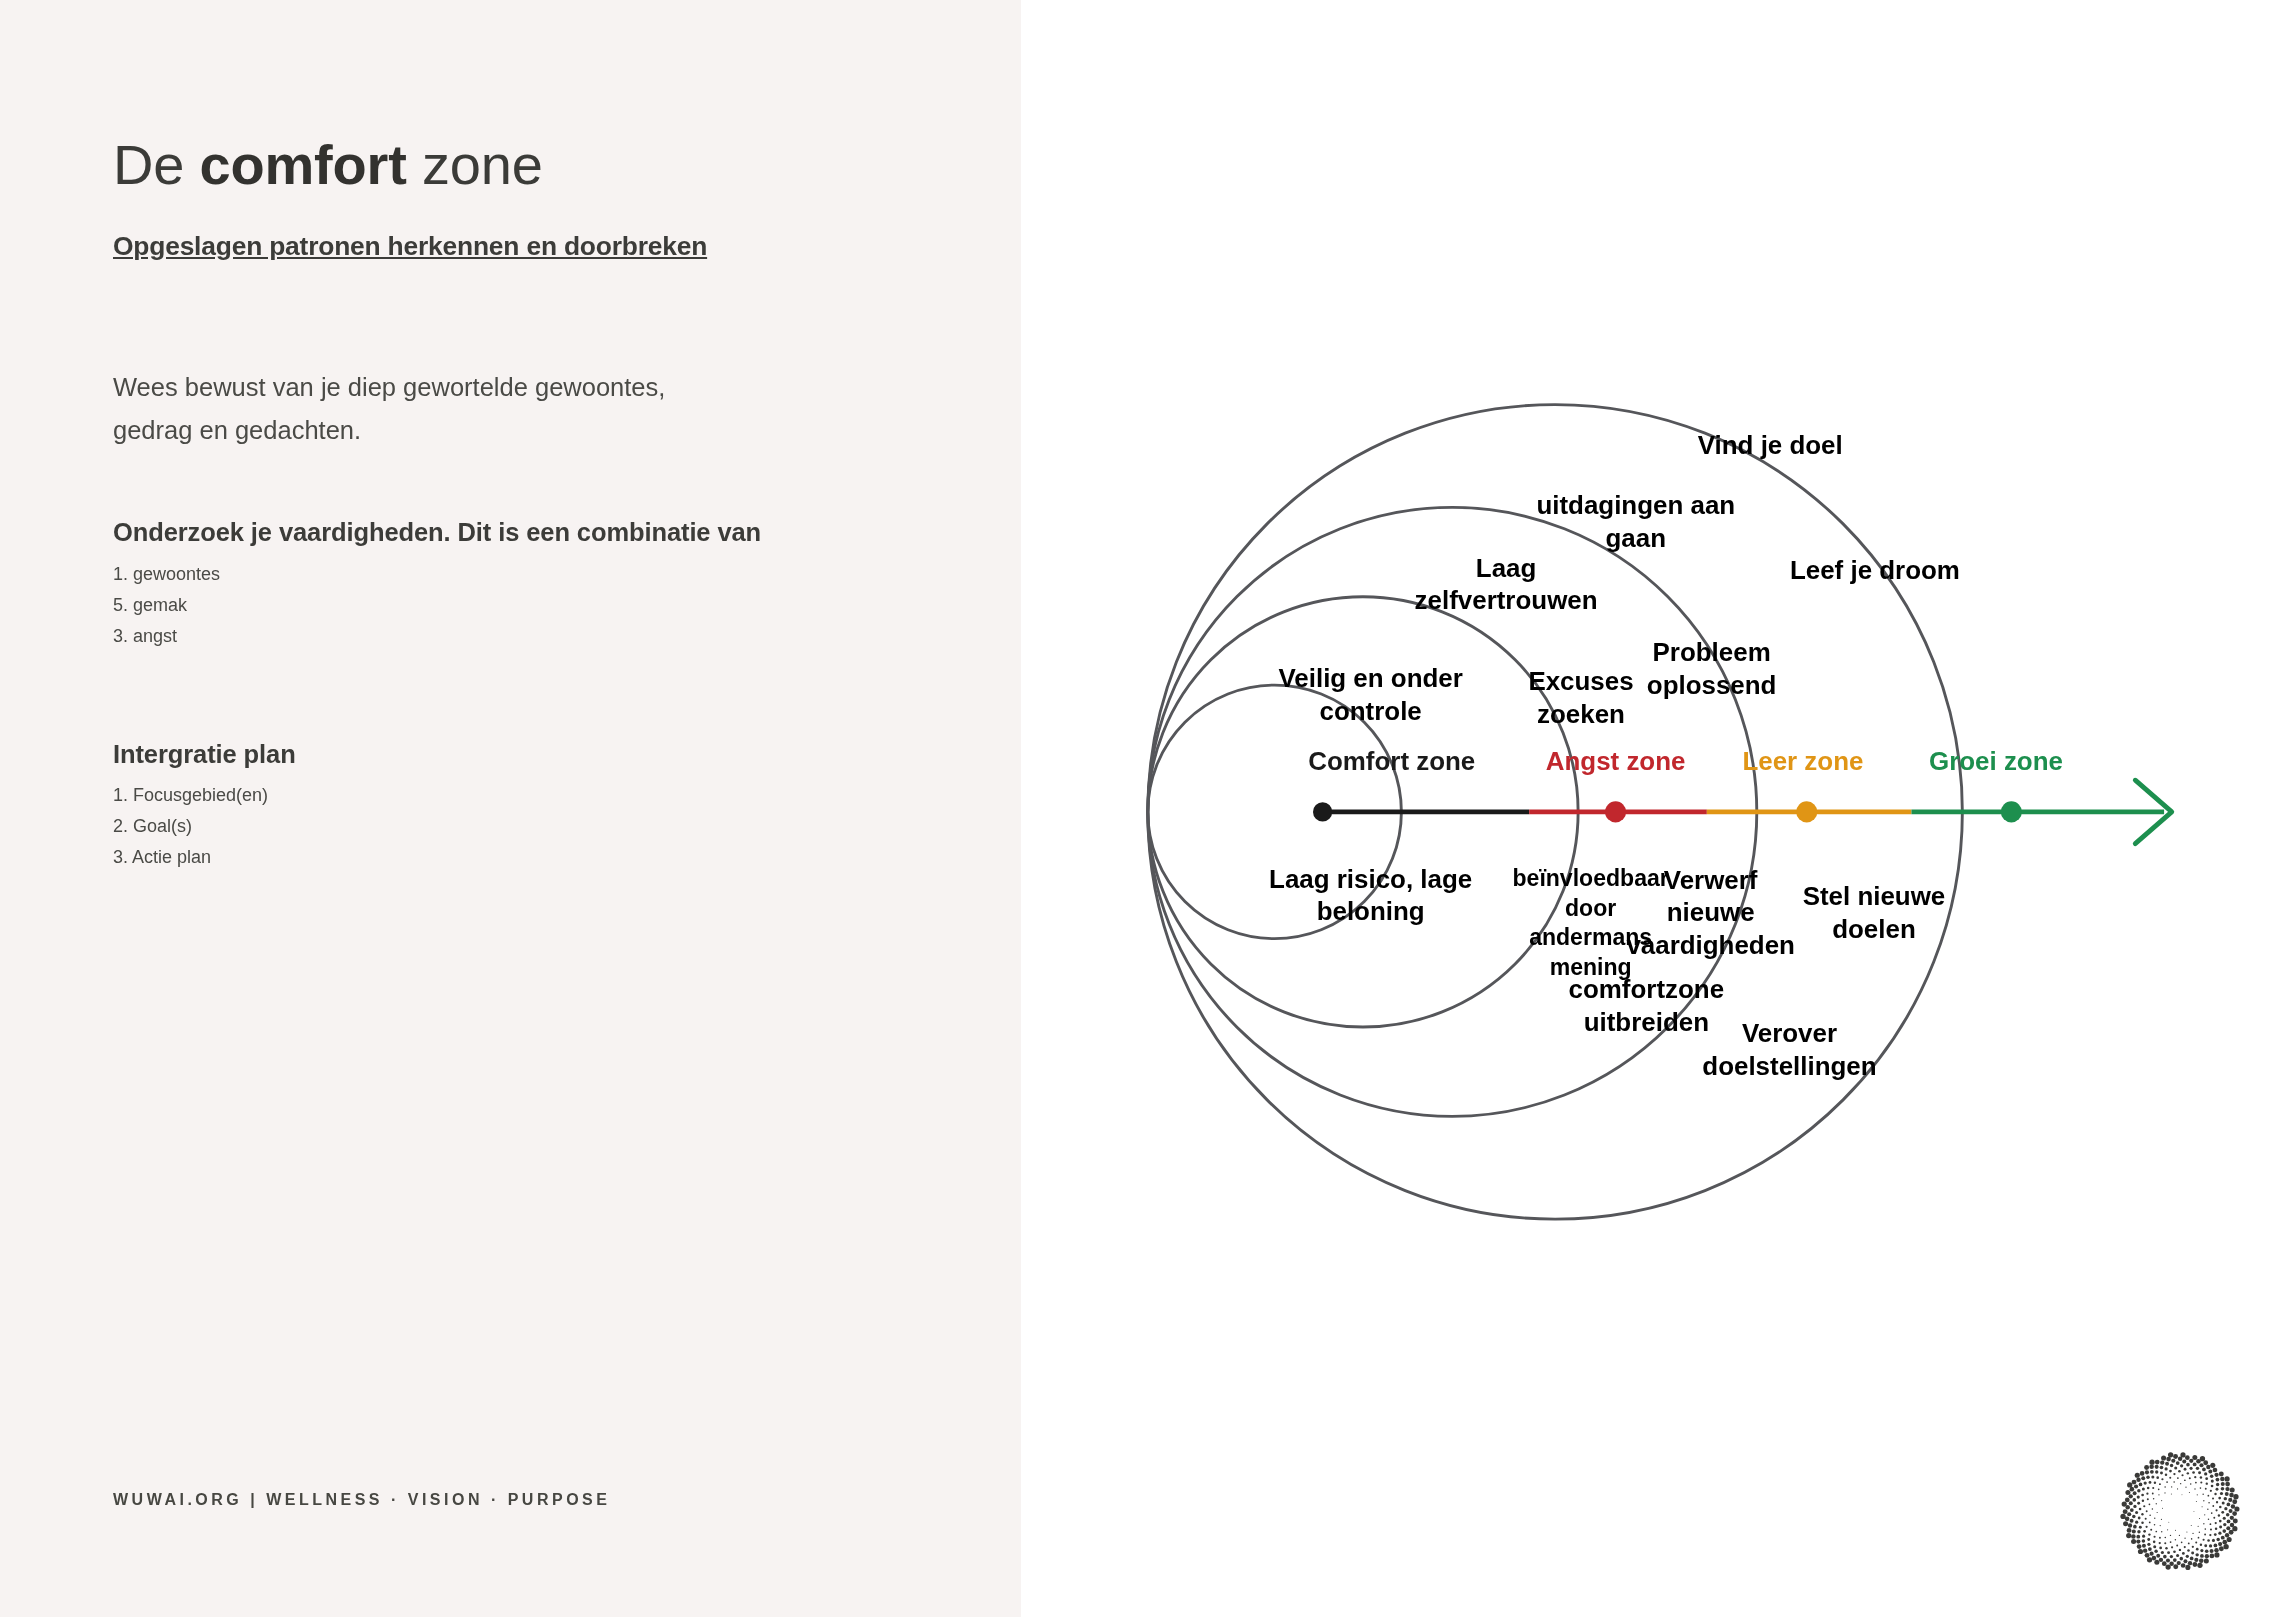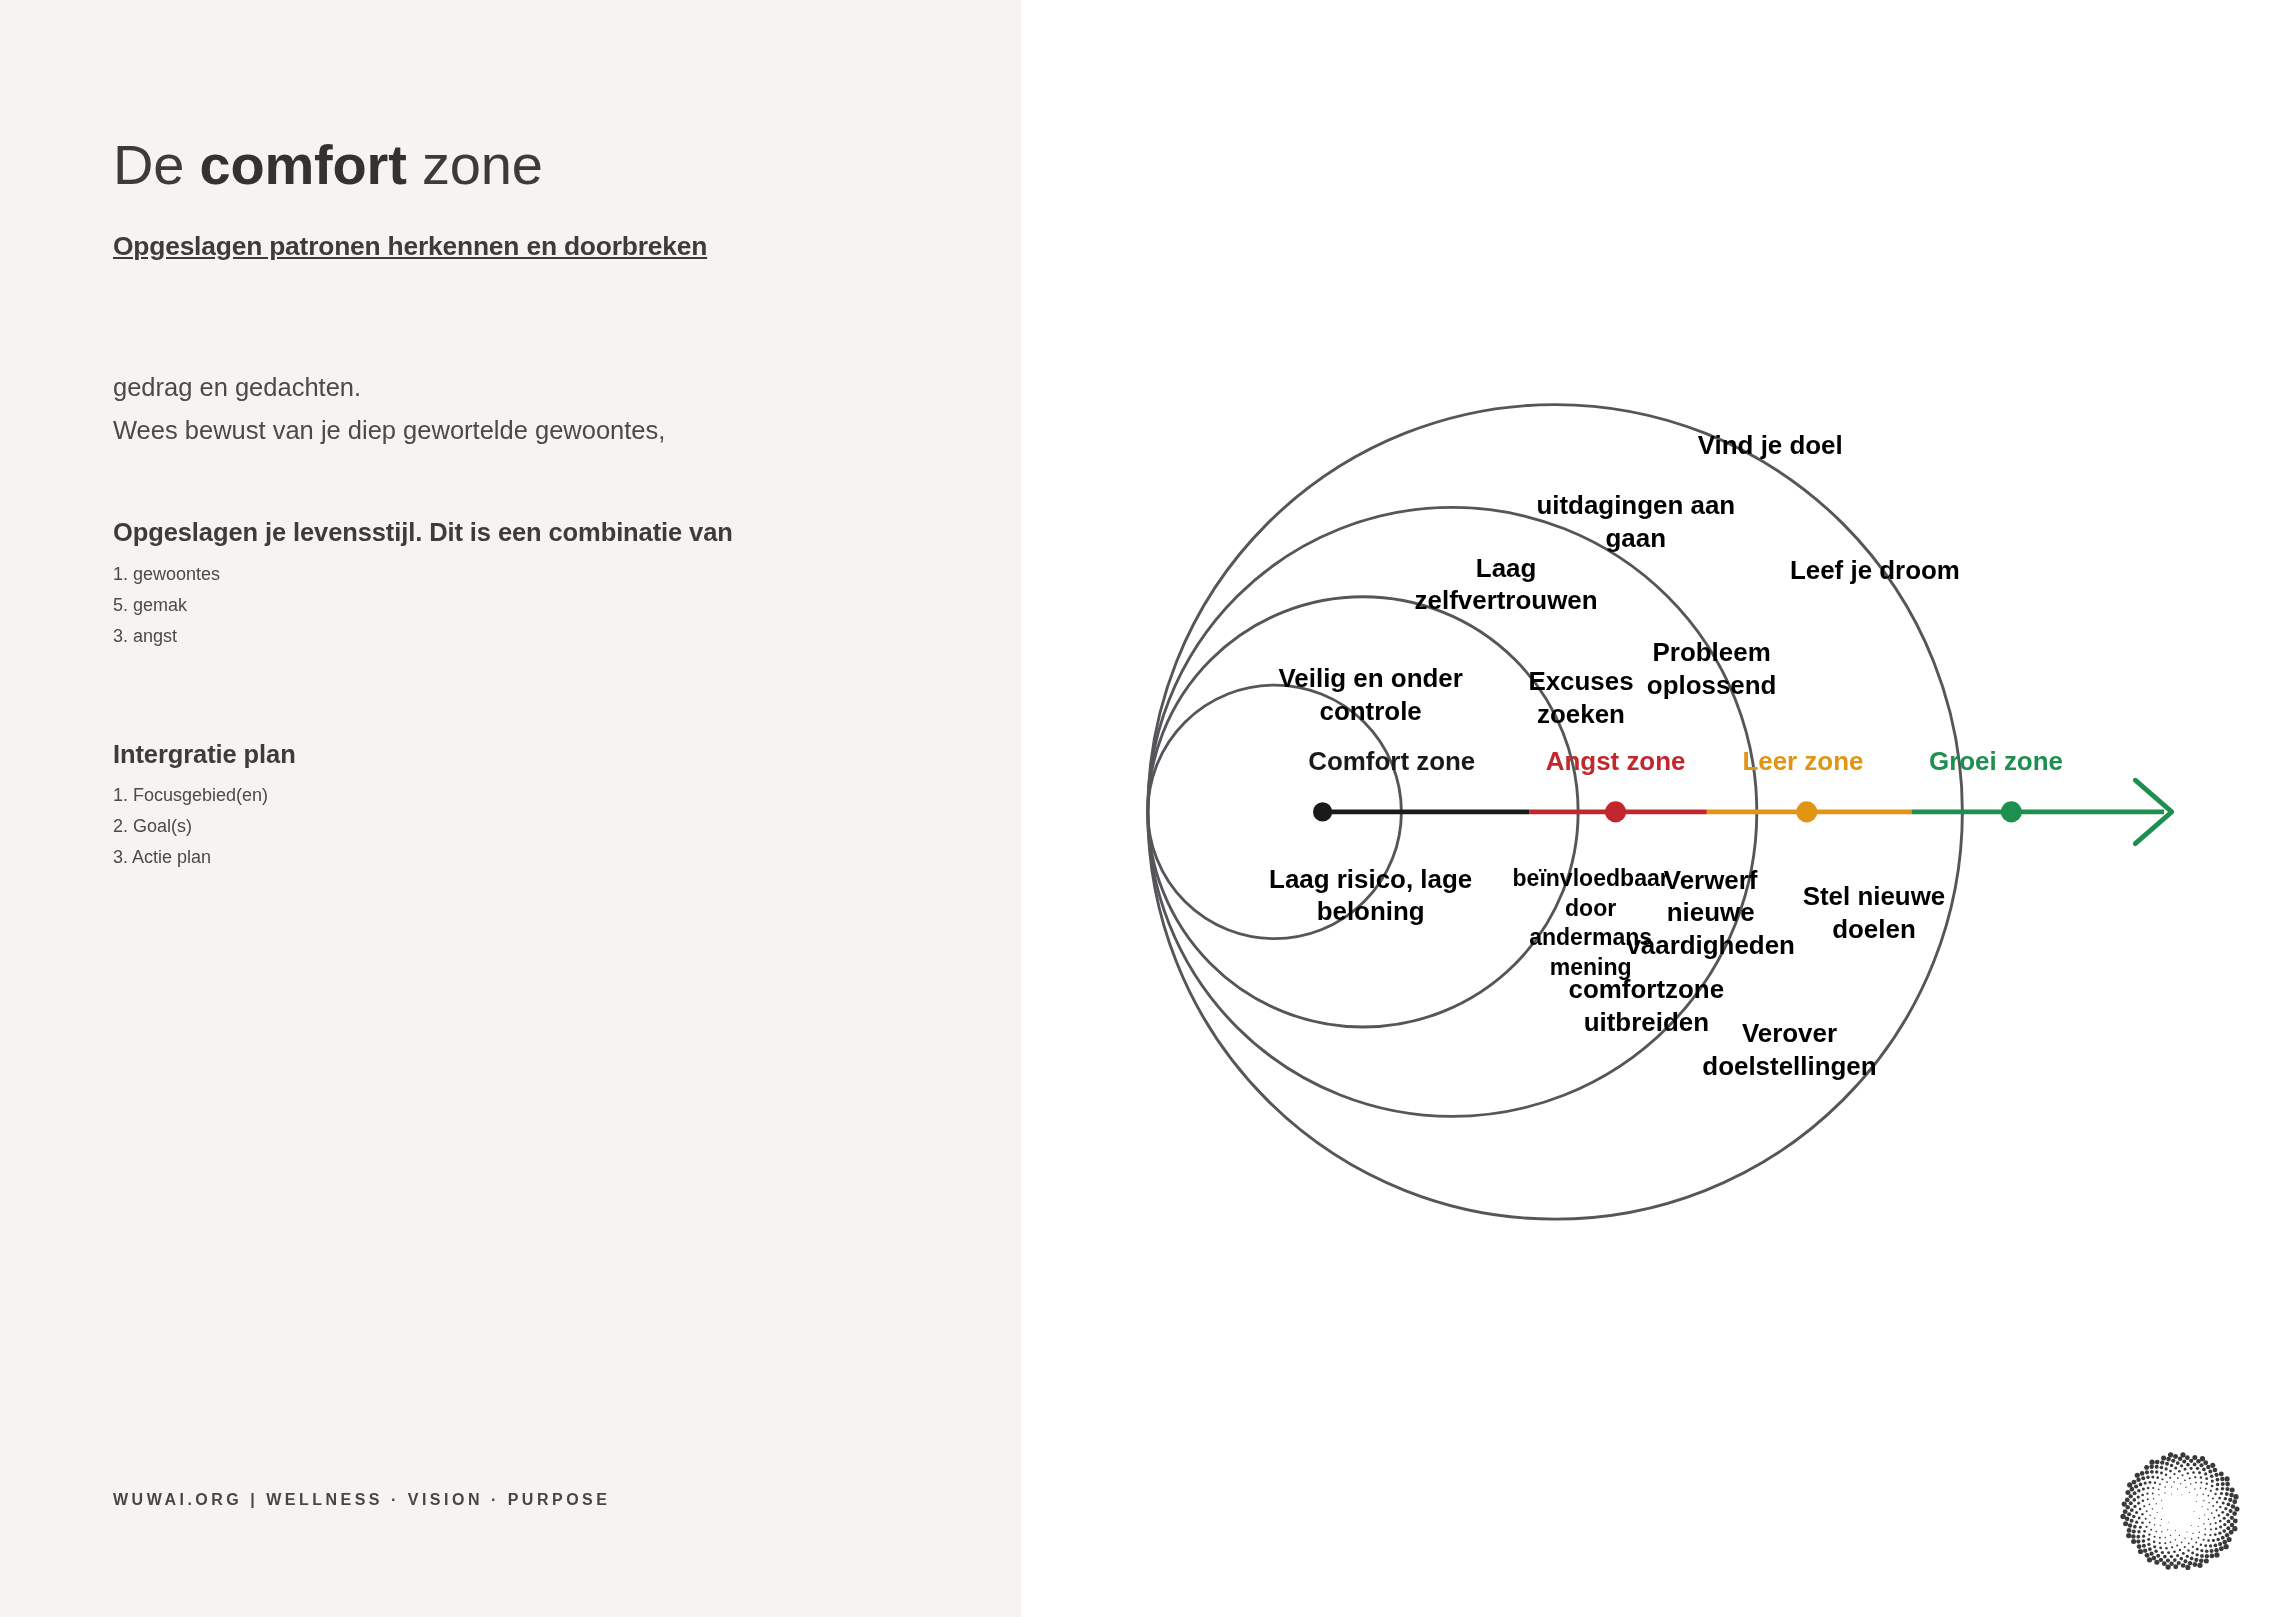--- a/index.html
+++ b/index.html
@@ -107,26 +107,26 @@
   <div id="left-panel">
     <div id="panel-content">
 
       <div class="title">
         <span>De </span><span class="bold">comfort</span><span> zone</span>
       </div>
 
       <div class="subtitle">Opgeslagen patronen herkennen en doorbreken</div>
 
       <div class="para">
+        <div>Wees bewust van je diep gewortelde gewoontes,</div>
         <div>gedrag en gedachten.</div>
-        <div>Wees bewust van je diep gewortelde gewoontes,</div>
       </div>
 
       <div class="block">
-        <div class="block-head">Opgeslagen je levensstijl. Dit is een combinatie van</div>
+        <div class="block-head">Onderzoek je vaardigheden. Dit is een combinatie van</div>
         <div class="block-item">1. gewoontes</div>
         <div class="block-item">5. gemak</div>
         <div class="block-item">3. angst</div>
       </div>
 
       <div class="block plan">
         <div class="block-head">Intergratie plan</div>
         <div class="block-item">1. Focusgebied(en)</div>
         <div class="block-item">2. Goal(s)</div>
         <div class="block-item">3. Actie plan</div>

